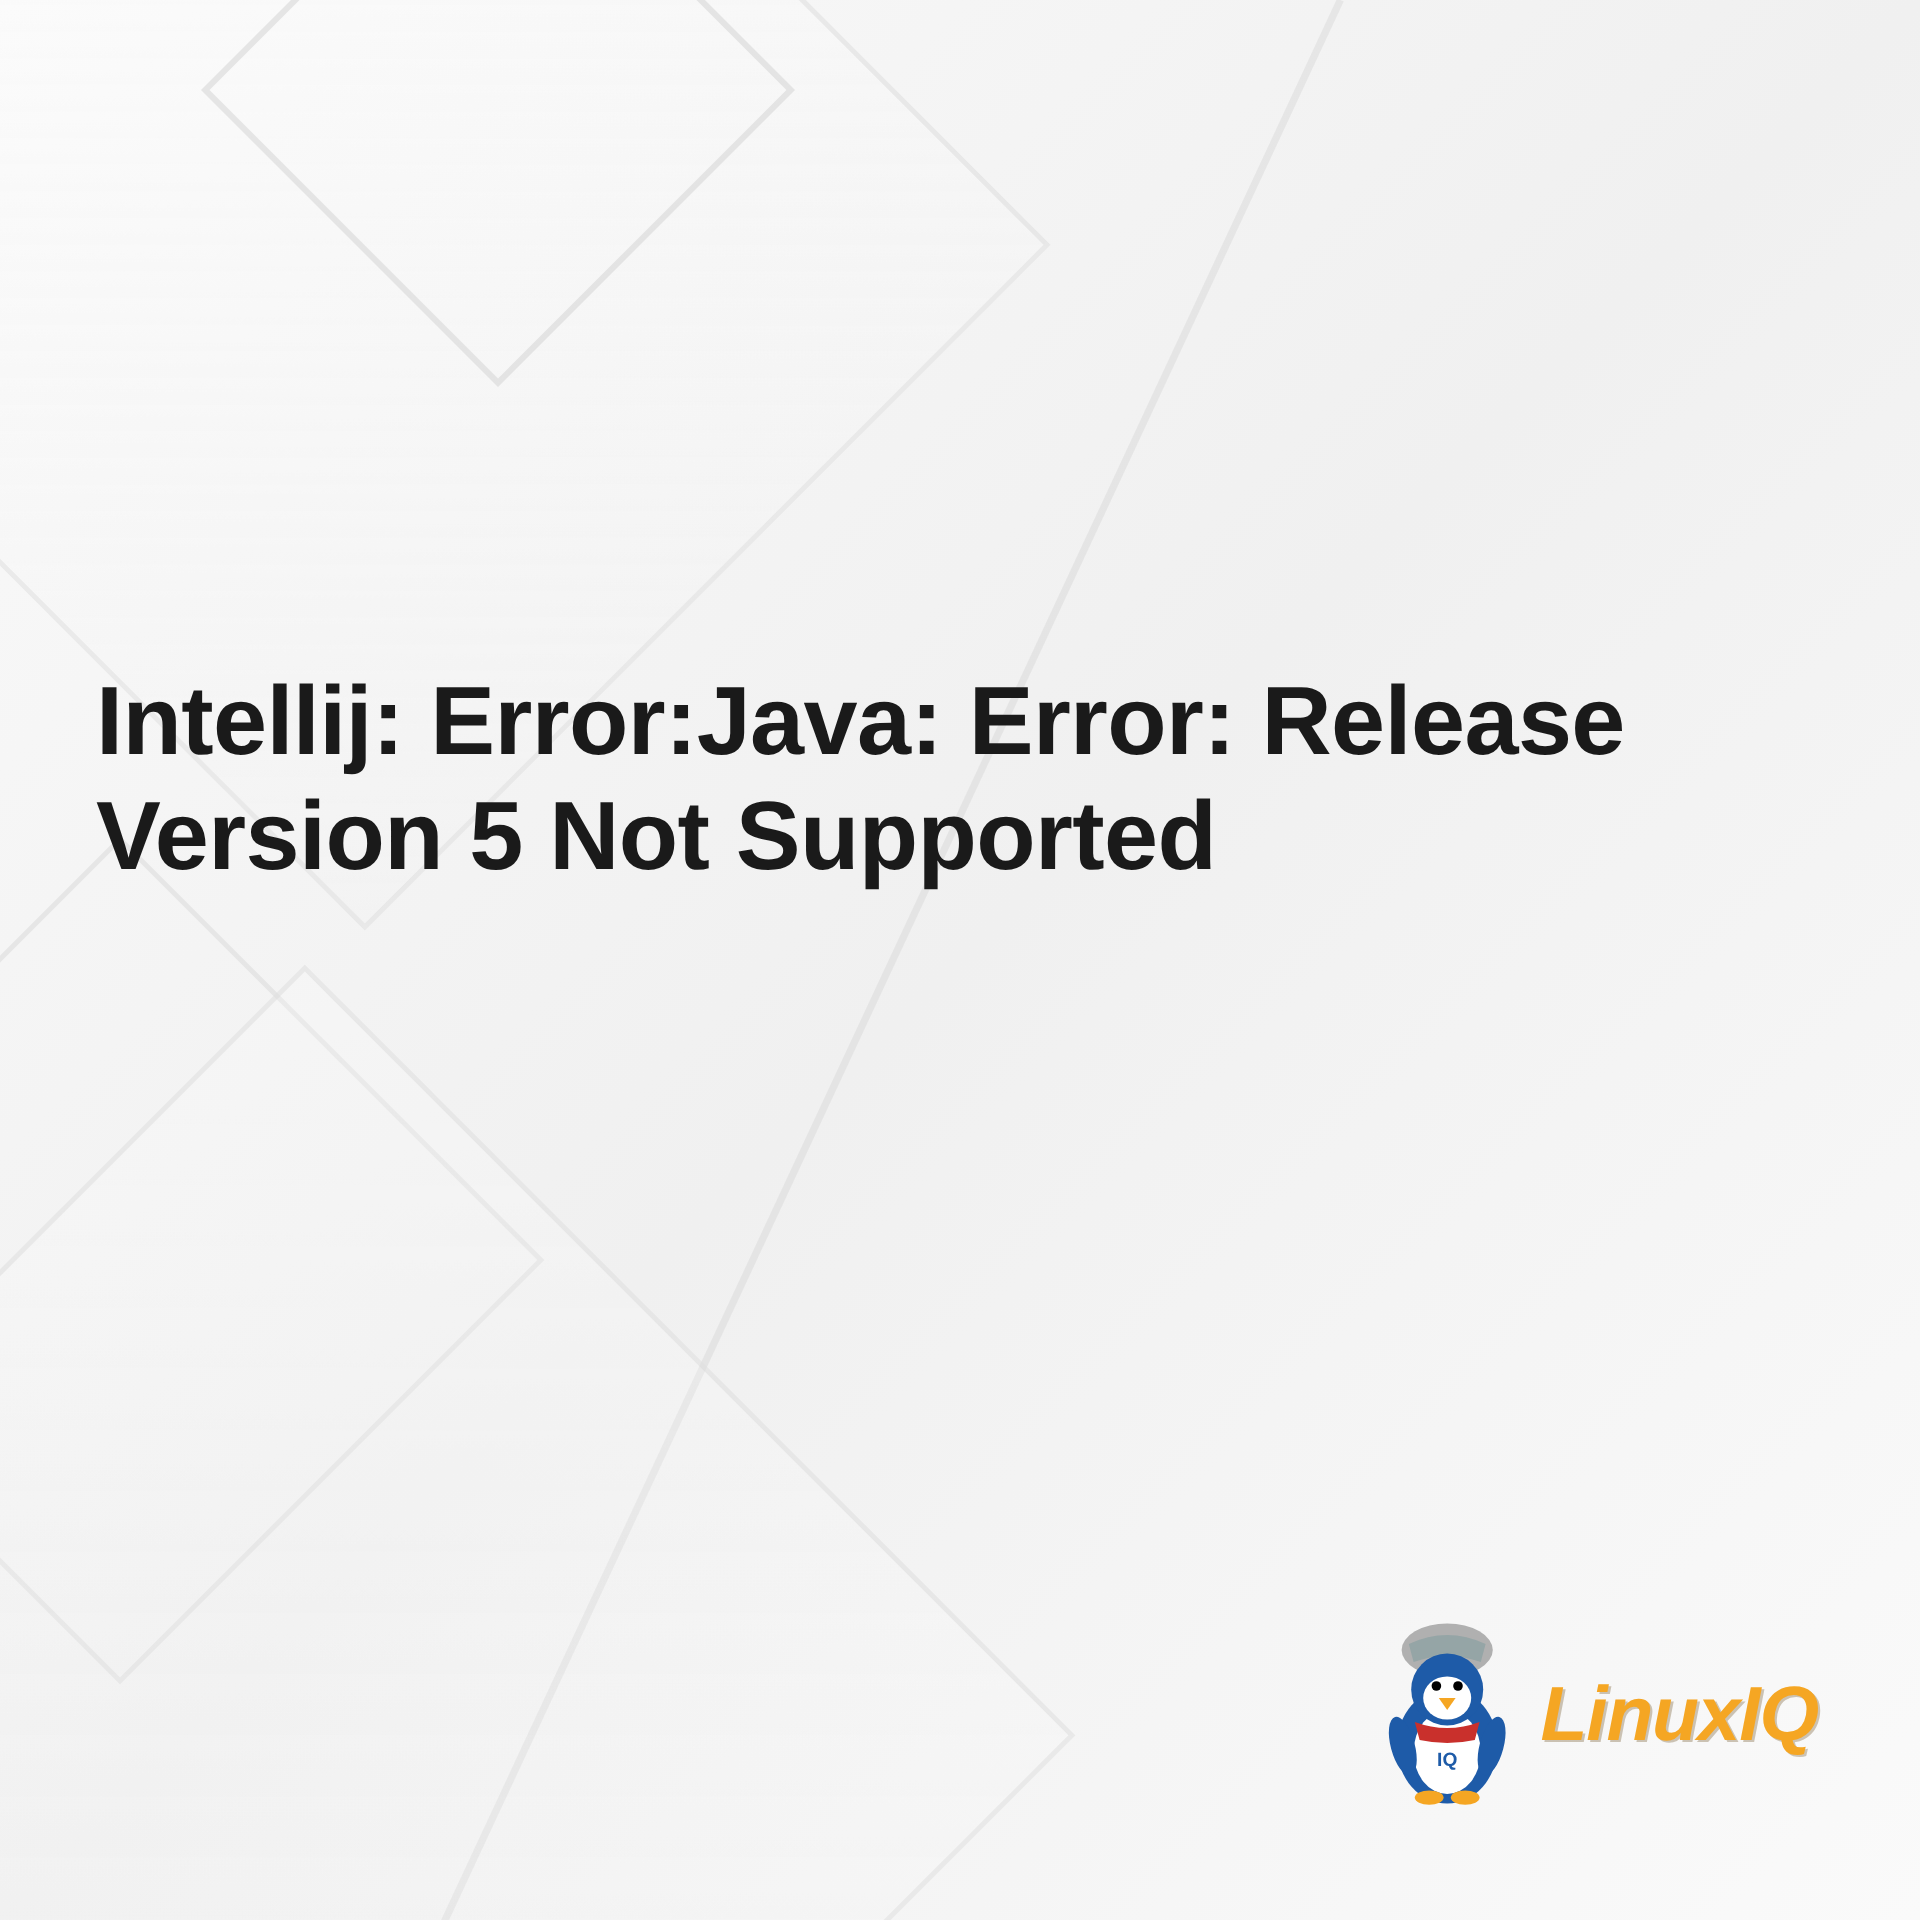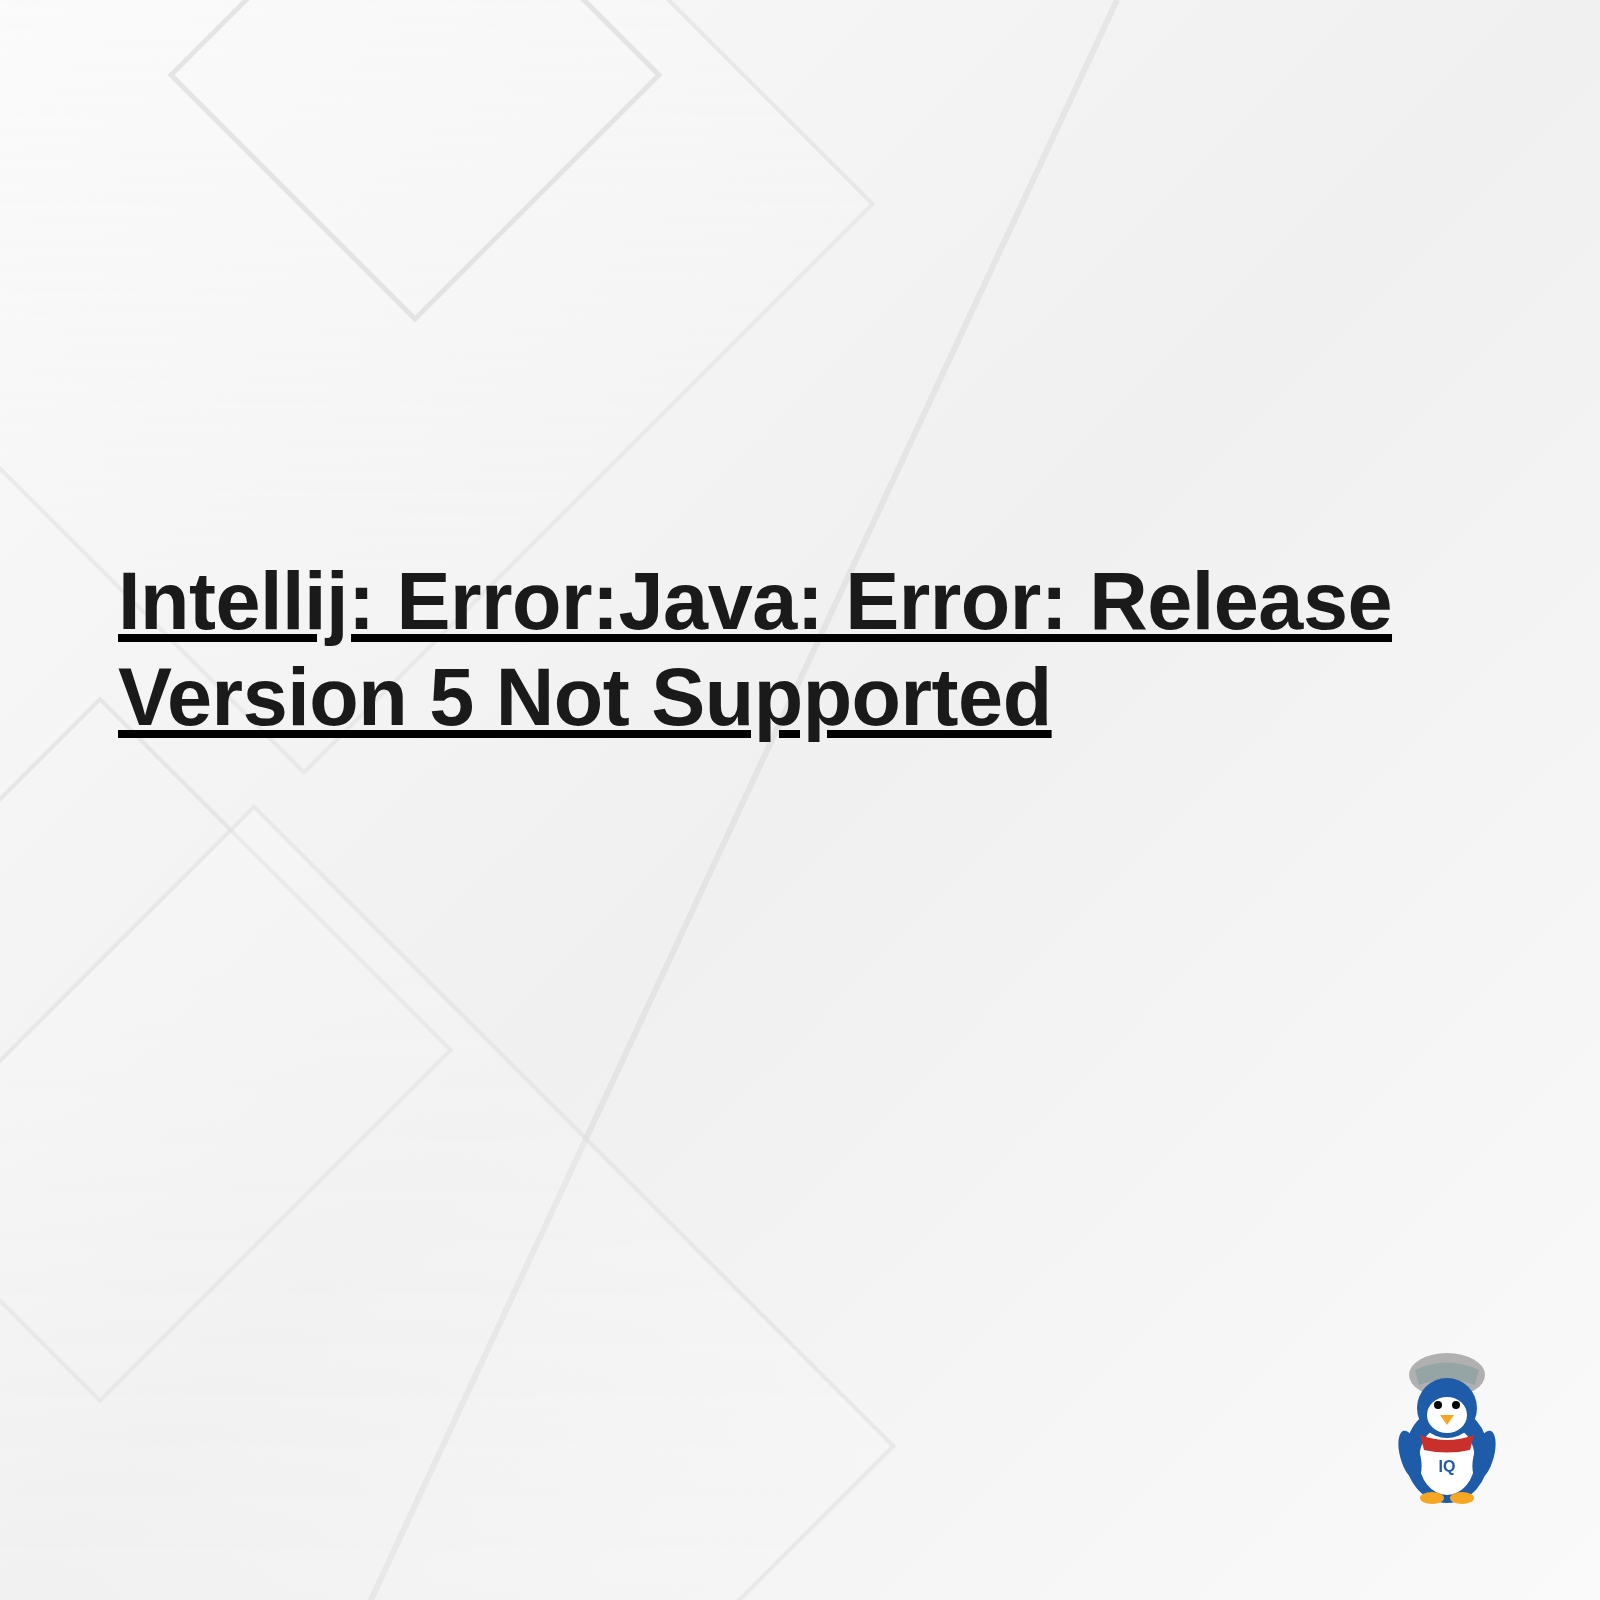--- a/index.html
+++ b/index.html
@@ -83,22 +83,21 @@
     }
     
     .content {
       position: absolute;
       top: 0;
       left: 0;
       width: 100%;
       height: 100%;
       display: flex;
       align-items: center;
-      padding: 0 118px;
-      text-decoration: underline;
+      padding: 0 80px;
     }
     
     .title {
       font-size: 81px;
       font-weight: bold;
       color: #1a1a1a;
       line-height: 1.18;
       letter-spacing: -0.5px;
       word-break: break-word;
       position: relative;
@@ -167,13 +166,14 @@
 
       <text x="67" y="122" font-size="16" font-weight="bold" fill="#1e5ba8" text-anchor="middle" font-family="Arial">IQ</text>
 
       <ellipse cx="52" cy="148" rx="12" ry="6" fill="#f5a623"></ellipse>
       <ellipse cx="82" cy="148" rx="12" ry="6" fill="#f5a623"></ellipse>
 
       <ellipse cx="30" cy="105" rx="10" ry="25" fill="#1e5ba8" transform="rotate(-15 30 105)"></ellipse>
       <ellipse cx="104" cy="105" rx="10" ry="25" fill="#1e5ba8" transform="rotate(15 104 105)"></ellipse>
     </svg>
   </div>
+  <span class="logo-text">LinuxIQ</span>
 </div>
 
 </body></html>

